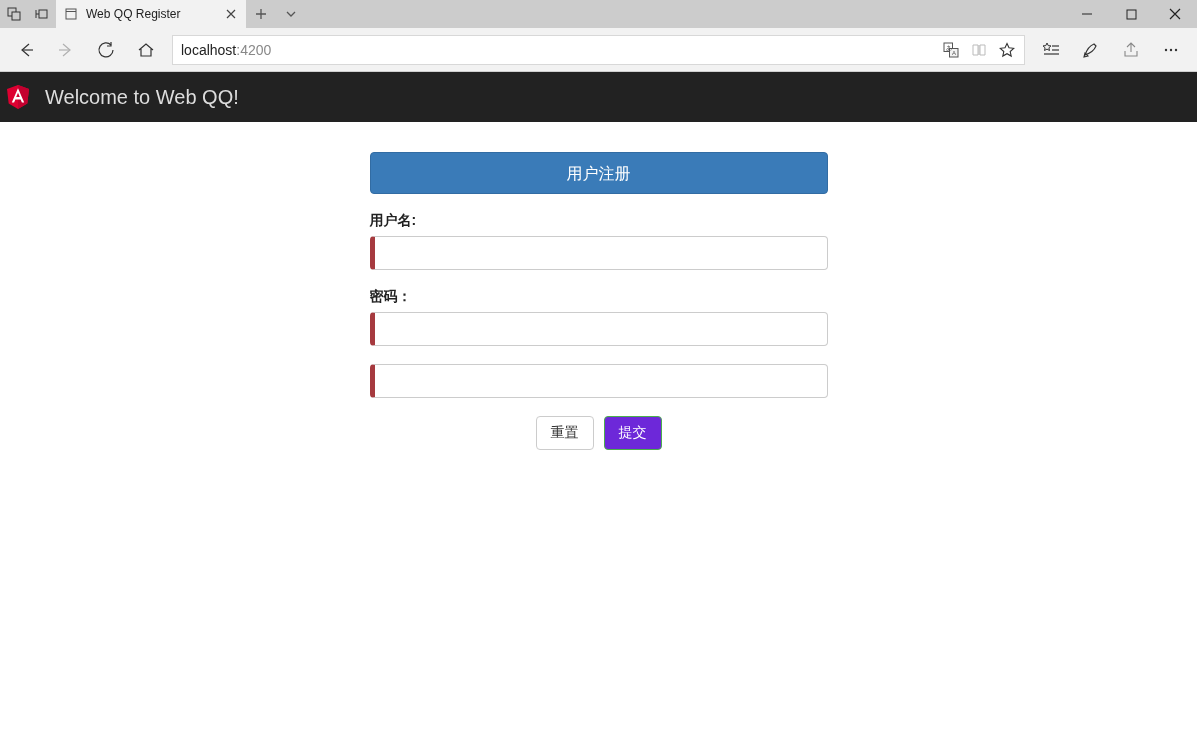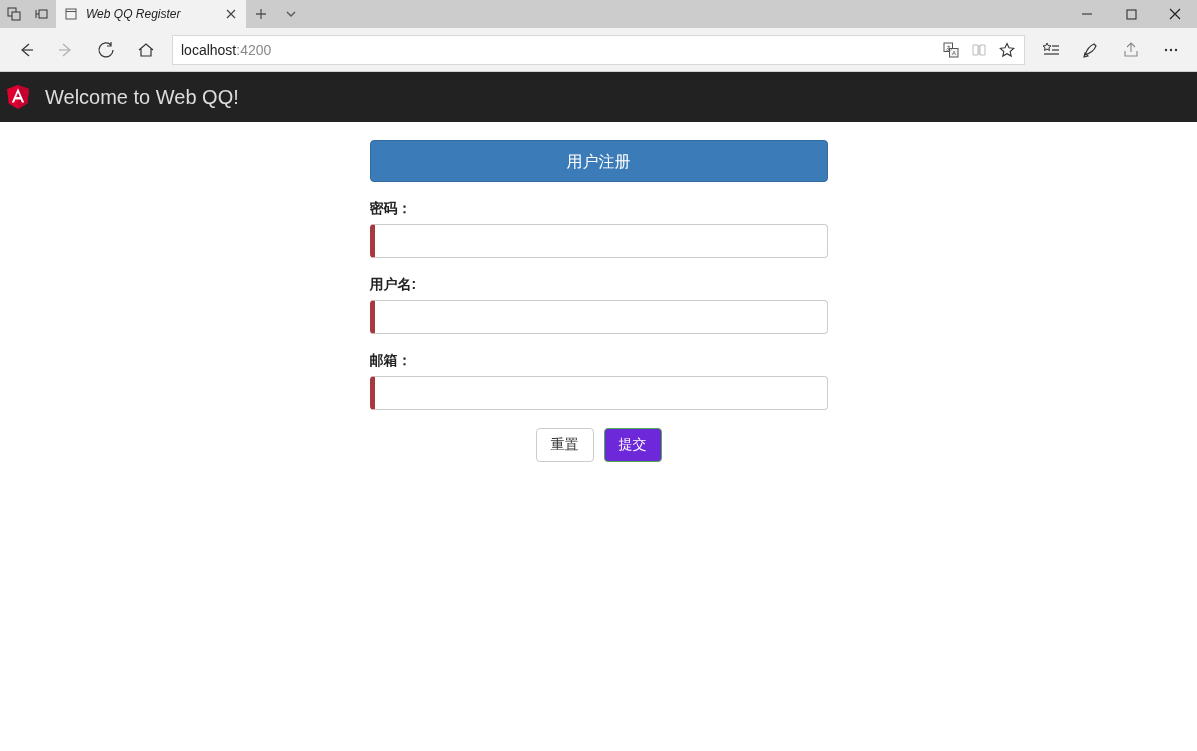--- a/index.html
+++ b/index.html
@@ -10,21 +10,20 @@
       height: 751px;
       overflow: hidden;
     }
     
     .titlebar {
       height: 28px;
       background: #ccc;
       display: flex;
       align-items: stretch;
       position: relative;
-      font-style: italic;
     }
     .titlebar-left {
       display: flex;
       align-items: center;
       gap: 0;
     }
     .tl-icon {
       width: 28px;
       height: 28px;
       display: flex;
@@ -151,21 +150,21 @@
       height: 24px;
       position: relative;
     }
     .app-title {
       color: #ddd;
       font-size: 20px;
       font-weight: 400;
     }
     
     .form-area {
-      padding-top: 18px;
+      padding-top: 30px;
     }
     .form-box {
       width: 458px;
       margin: 0 auto;
     }
     .form-header {
       background: #3a7bb8;
       color: #fff;
       text-align: center;
       height: 42px;
@@ -374,31 +373,30 @@
     </svg>
   </div>
   <span class="app-title">Welcome to Web QQ!</span>
 </div>
 
 <div class="form-area">
   <div class="form-box">
     <div class="form-header">用户注册</div>
 
     <div class="form-group">
+      <label class="form-label">用户名:</label>
+      <input class="form-control" type="text" value="" style="">
+    </div>
+
+    <div class="form-group">
       <label class="form-label">密码：</label>
       <input class="form-control" type="password" value="" style="">
     </div>
 
     <div class="form-group">
-      <label class="form-label">用户名:</label>
-      <input class="form-control" type="text" value="" style="">
-    </div>
-
-    <div class="form-group">
-      <label class="form-label">邮箱：</label>
       <input class="form-control" type="text" value="" style="">
     </div>
 
     <div class="btn-row">
       <button class="btn btn-default">重置</button>
       <button class="btn btn-success">提交</button>
     </div>
   </div>
 </div>
 

